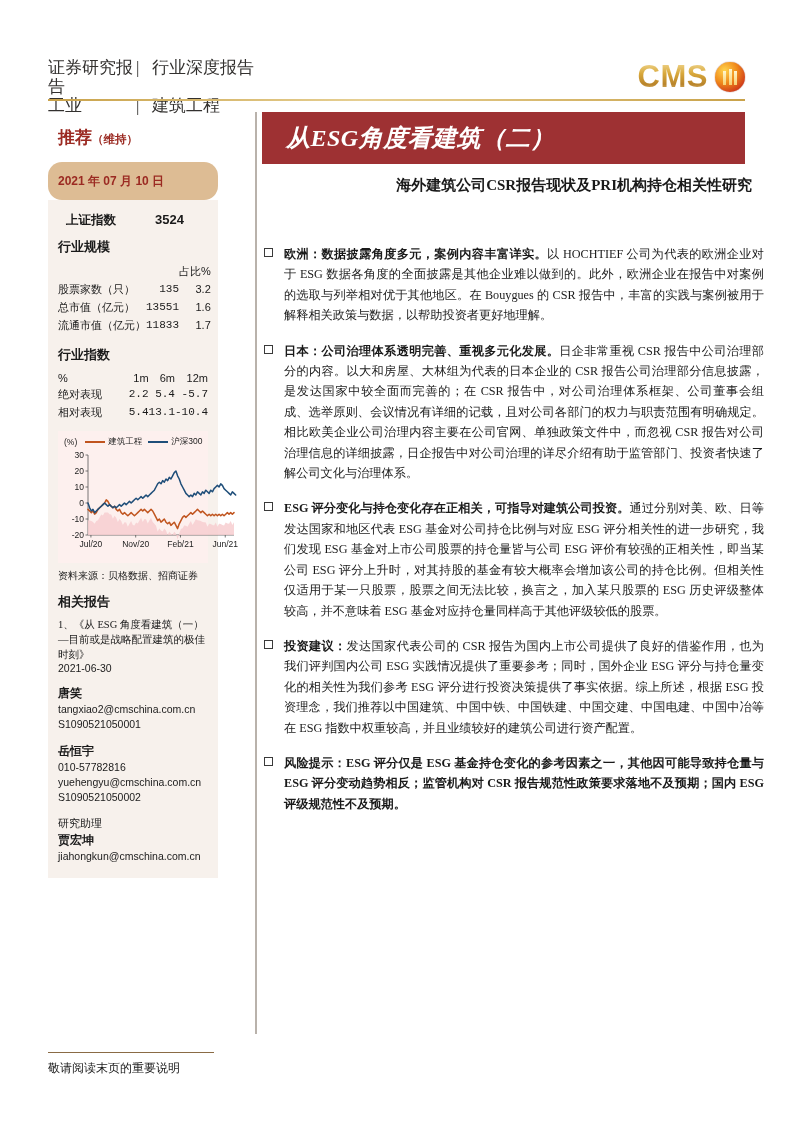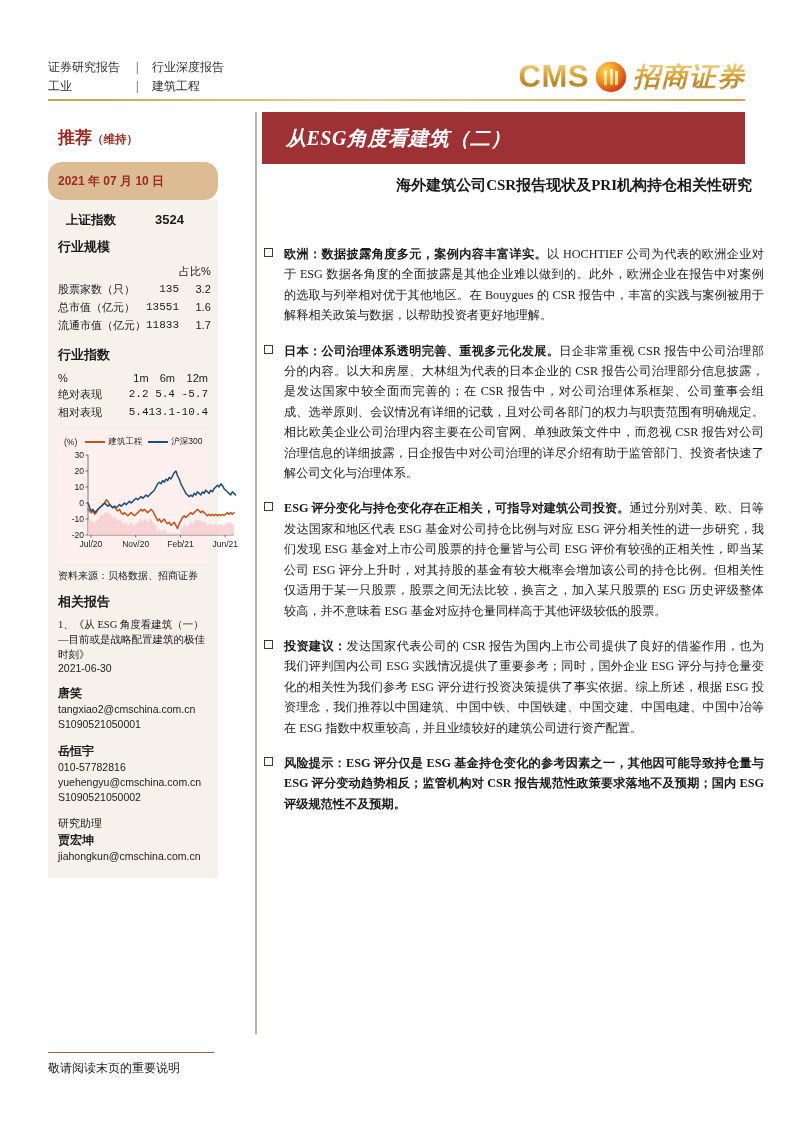--- a/index.html
+++ b/index.html
@@ -5,21 +5,21 @@
   html,body{margin:0;padding:0;background:#ffffff;}
   body{
     width:793px;height:1122px;position:relative;overflow:hidden;
     font-family:"Liberation Serif","DejaVu Serif",serif;
     color:#1a1a1a;
   }
   .page{position:absolute;inset:0;}
 
   
   .hdr{position:absolute;left:48px;top:58px;width:697px;height:52px;}
-  .hdr-lines{position:absolute;left:0;top:0;width:300px;font-size:12px;line-height:19px;color:#33312f;}
+  .hdr-lines{position:absolute;left:0;top:0;width:300px;font-size:17px;line-height:19px;color:#33312f;}
   .hdr-row{display:flex;}
   .hdr-c1{width:88px;}
   .hdr-sep{width:16px;text-align:left;}
   .hdr-c2{flex:1;}
 
   .logo{position:absolute;right:0;top:-4px;height:46px;display:flex;align-items:center;gap:7px;}
   .logo-cms{
     font-family:"Liberation Sans","DejaVu Sans",sans-serif;
     font-size:31px;font-weight:700;letter-spacing:.5px;
     background:linear-gradient(180deg,#f6e3a8 0%,#d9a93c 40%,#b9842a 70%,#f0daa0 100%);
@@ -79,21 +79,21 @@
   .rel-list{font-size:10.5px;line-height:15px;margin-top:2px;}
   .rel-date{font-family:"Liberation Sans",sans-serif;font-size:10.5px;}
 
   .an-name{font-size:12px;font-weight:700;margin-top:11px;}
   .an-line{font-size:10.5px;font-family:"Liberation Sans",sans-serif;line-height:15px;word-break:break-all;}
   .an-role{font-size:11px;margin-top:11px;}
 
   
   .title-band{position:absolute;left:262px;top:112px;width:483px;height:52px;
       background:#9e3133;display:flex;align-items:center;padding-left:24px;box-sizing:border-box;}
-  .title-band span{color:#fff;font-size:20px;font-weight:700;font-style:italic;letter-spacing:.5px;}
+  .title-band span{color:#fff;font-size:24px;font-weight:700;font-style:italic;letter-spacing:.5px;}
   .subtitle{position:absolute;left:262px;top:176px;width:500px;
       font-size:15px;font-weight:700;text-align:right;padding-right:10px;box-sizing:border-box;}
 
   .vline{position:absolute;left:255px;top:112px;width:1.5px;height:922px;background:#b9b2ab;}
 
   .body{position:absolute;left:264px;top:244px;width:500px;}
   .bullet{display:flex;margin-bottom:15px;}
   .bullet .mark{flex:0 0 20px;padding-top:4px;}
   .bullet .mark i{display:block;width:7px;height:7px;border:1.2px solid #3a3a3a;}
   .bullet .txt{flex:1;font-size:12.2px;line-height:20.4px;text-align:justify;}
@@ -117,21 +117,20 @@
       </div>
       <div class="hdr-row">
         <span class="hdr-c1">工业</span>
         <span class="hdr-sep">|</span>
         <span class="hdr-c2">建筑工程</span>
       </div>
     </div>
     <div class="logo">
       <span class="logo-cms">CMS</span>
       <span class="logo-badge"></span>
-      <span class="logo-cn">招商证券</span>
     </div>
   </div>
   <div class="hdr-rule"></div>
 
   <div class="vline"></div>
 
   <div class="side">
     <div class="rec">
       <span>推荐</span><small>（维持）</small>
     </div>

